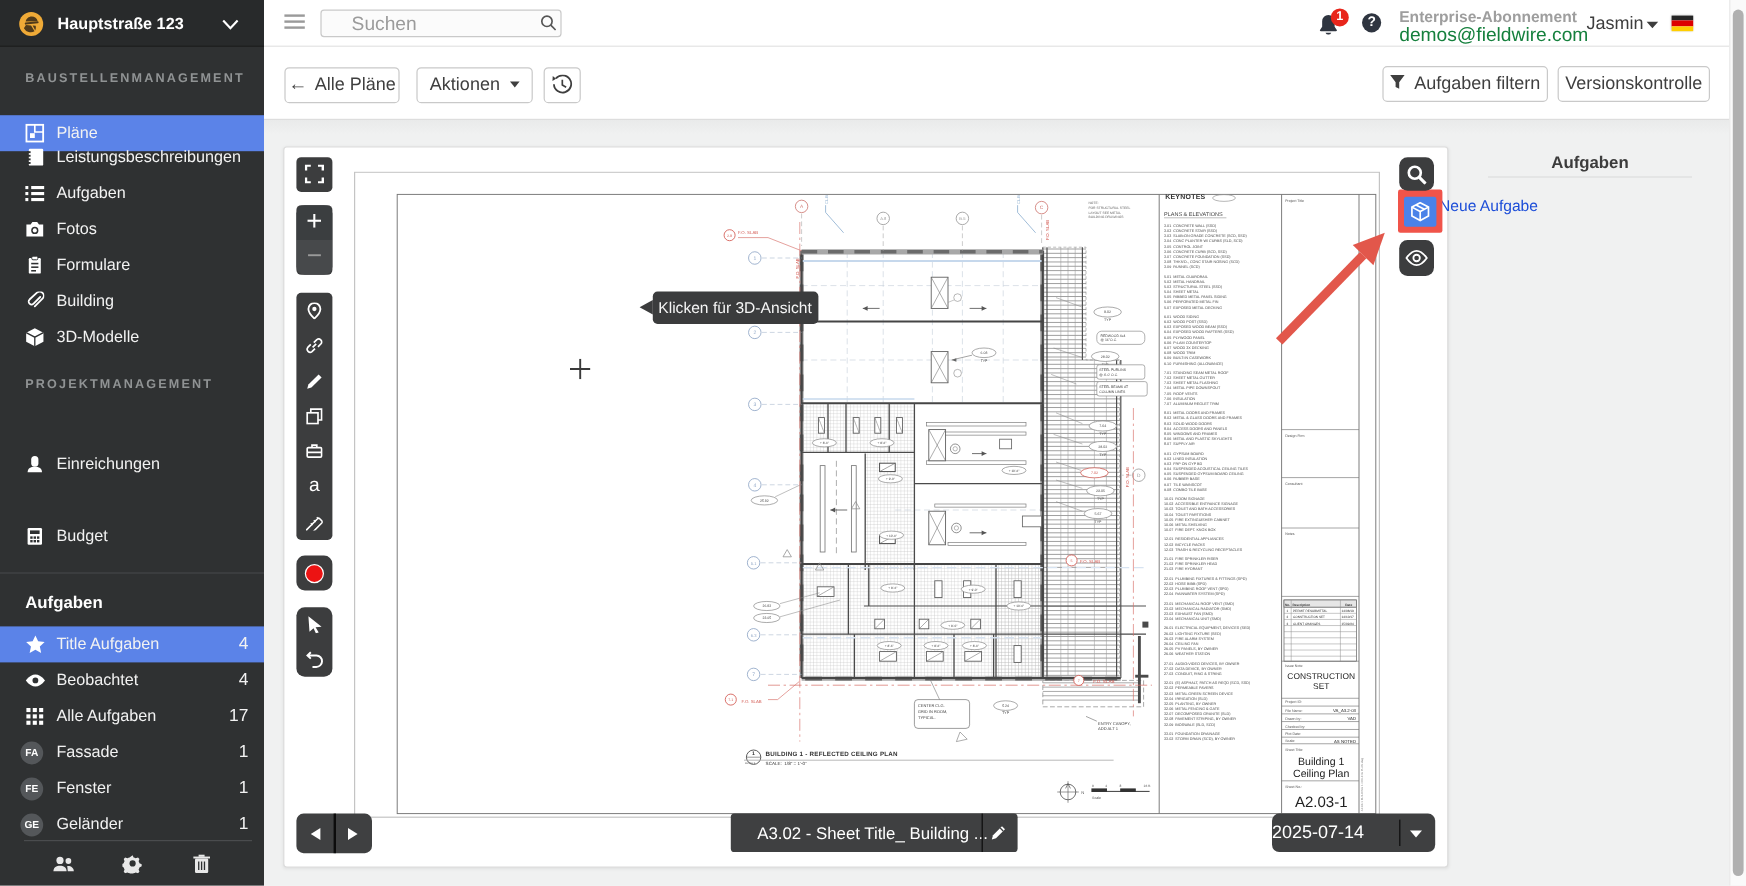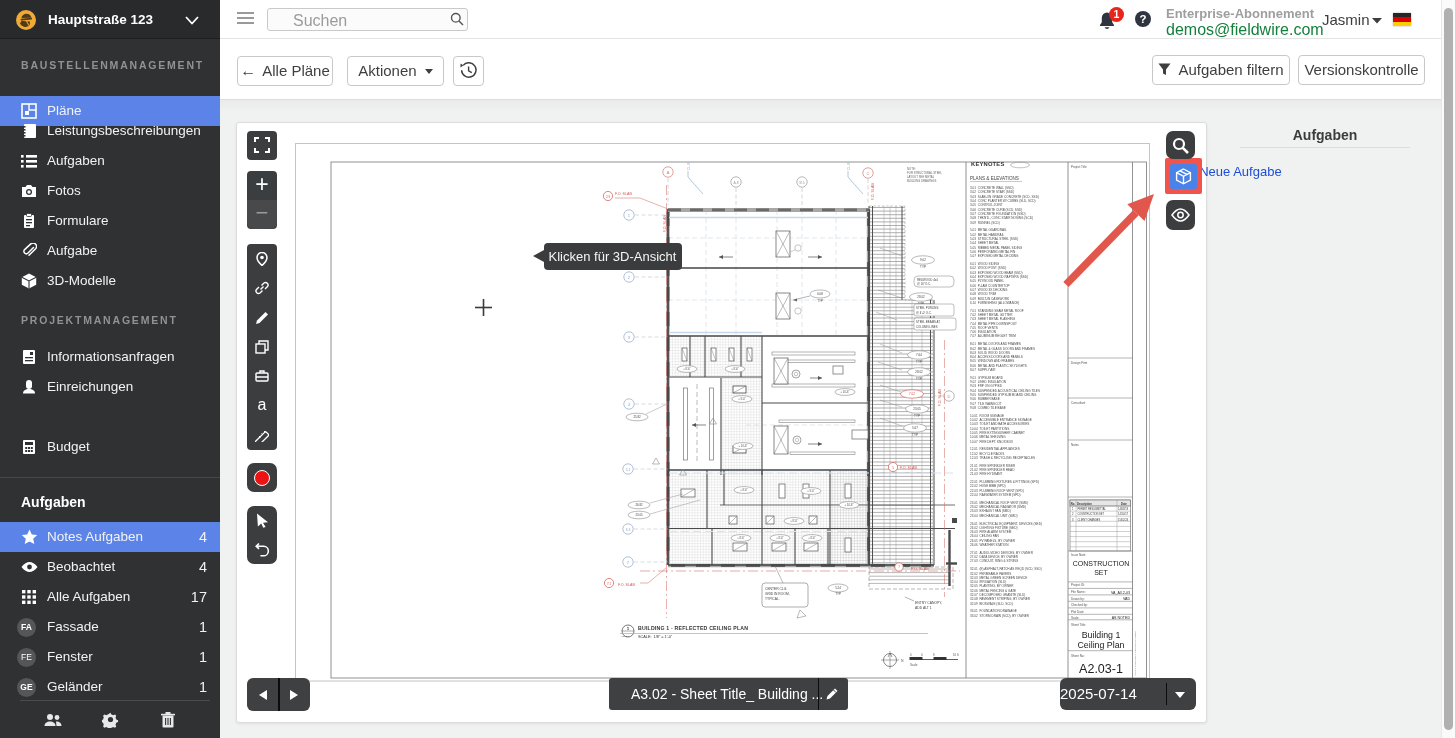--- a/index.html
+++ b/index.html
@@ -100,46 +100,35 @@
       </span>
       <span class="tx">Formulare</span>
     </div>
 
 <div class="navitem" style="top:236px">
       <span class="ic">
         <svg width="16" height="16" viewBox="0 0 16 16" style="">
           <path d="M12.5 4.5 L7 10 a2.4 2.4 0 1 1-3.4-3.4 L9.8 .9 a3.4 3.4 0 0 1 4.8 4.8 L8 12.3" stroke="#fff" stroke-width="1.5" fill="none" stroke-linecap="round"></path>
         </svg>
       </span>
-      <span class="tx">Aufgabe</span>
+      <span class="tx">Building</span>
     </div>
 
 <div class="navitem" style="top:266px">
       <span class="ic">
         <svg width="16" height="16" viewBox="0 0 16 16" style="">
           <path d="M8 0.5 L15.2 4.2 V11.8 L8 15.5 L0.8 11.8 V4.2 Z" fill="#fff"></path>
           <path d="M0.8 4.2 L8 8 L15.2 4.2 M8 8 V15.5" stroke="#2f3132" stroke-width="1.1" fill="none"></path>
         </svg>
       </span>
       <span class="tx">3D-Modelle</span>
     </div>
 
 <div class="sechead" style="top:314px">PROJEKTMANAGEMENT</div>
 
-<div class="navitem" style="top:342px">
-      <span class="ic">
-        <svg width="16" height="16" viewBox="0 0 16 16" style="">
-          <rect x="2" y="1" width="12" height="14" rx="1" fill="#fff"></rect>
-          <rect x="9" y="3" width="3" height="3" fill="#2f3132"></rect>
-          <rect x="4" y="8" width="8" height="1.3" fill="#2f3132"></rect>
-          <rect x="4" y="11" width="8" height="1.3" fill="#2f3132"></rect>
-        </svg>
-      </span>
-      <span class="tx">Informationsanfragen</span>
-    </div>
 
 <div class="navitem" style="top:372px">
       <span class="ic">
         <svg width="16" height="16" viewBox="0 0 16 16" style="">
           <path d="M8 1 a3 3 0 0 1 3 3 v3 a3 3 0 0 1-6 0 V4 a3 3 0 0 1 3-3z" fill="#fff"></path>
           <path d="M2 14.5 c0-3 2.5-4.5 6-4.5 s6 1.5 6 4.5z" fill="#fff"></path>
         </svg>
       </span>
       <span class="tx">Einreichungen</span>
     </div>
@@ -164,21 +153,21 @@
 <div class="abs" style="left:0;top:477px;width:220px;height:1px;background:#45474a"></div>
 
 <div class="abs" style="left:21px;top:494px;color:#fff;font-size:14px;font-weight:bold">Aufgaben</div>
 
 <div class="navitem navsel" style="top:522px">
       <span class="ic">
         <svg width="17" height="16" viewBox="0 0 17 16" style="">
           <path d="M8.5 0.5 L10.8 5.4 L16.2 6.1 L12.2 9.8 L13.3 15.1 L8.5 12.4 L3.7 15.1 L4.8 9.8 L0.8 6.1 L6.2 5.4 Z" fill="#fff"></path>
         </svg>
       </span>
-      <span class="tx">Notes Aufgaben</span>
+      <span class="tx">Title Aufgaben</span>
       <span class="ct">4</span>
     </div>
 
 <div class="navitem" style="top:552px">
       <span class="ic">
         <svg width="17" height="16" viewBox="0 0 17 16" style="">
           <path d="M0.5 8 C3 4.5 6 3 8.5 3 s5.5 1.5 8 5 c-2.5 3.5-5.5 5-8 5 s-5.5-1.5-8-5z" fill="#fff"></path>
           <circle cx="8.5" cy="8" r="2.4" fill="#2f3132"></circle>
         </svg>
       </span>
@@ -206,21 +195,21 @@
       <span class="ct">17</span>
     </div>
 
 <div class="navitem" style="top:612px">
       <span class="abs" style="left:17px;top:5.5px;width:19px;height:19px;border-radius:50%;background:#54575a;color:#fff;font-size:8.5px;font-weight:bold;text-align:center;line-height:19px">FA</span>
       <span class="tx">Fassade</span>
       <span class="ct">1</span>
     </div>
 
 <div class="navitem" style="top:642px">
-      <span class="abs" style="left:17px;top:5.5px;width:19px;height:19px;border-radius:50%;background:#54575a;color:#fff;font-size:8.5px;font-weight:normal;text-align:center;line-height:19px">FE</span>
+      <span class="abs" style="left:17px;top:5.5px;width:19px;height:19px;border-radius:50%;background:#54575a;color:#fff;font-size:8.5px;font-weight:bold;text-align:center;line-height:19px">FE</span>
       <span class="tx">Fenster</span>
       <span class="ct">1</span>
     </div>
 
 <div class="navitem" style="top:672px">
       <span class="abs" style="left:17px;top:5.5px;width:19px;height:19px;border-radius:50%;background:#54575a;color:#fff;font-size:8.5px;font-weight:bold;text-align:center;line-height:19px">GE</span>
       <span class="tx">Geländer</span>
       <span class="ct">1</span>
     </div>
 

